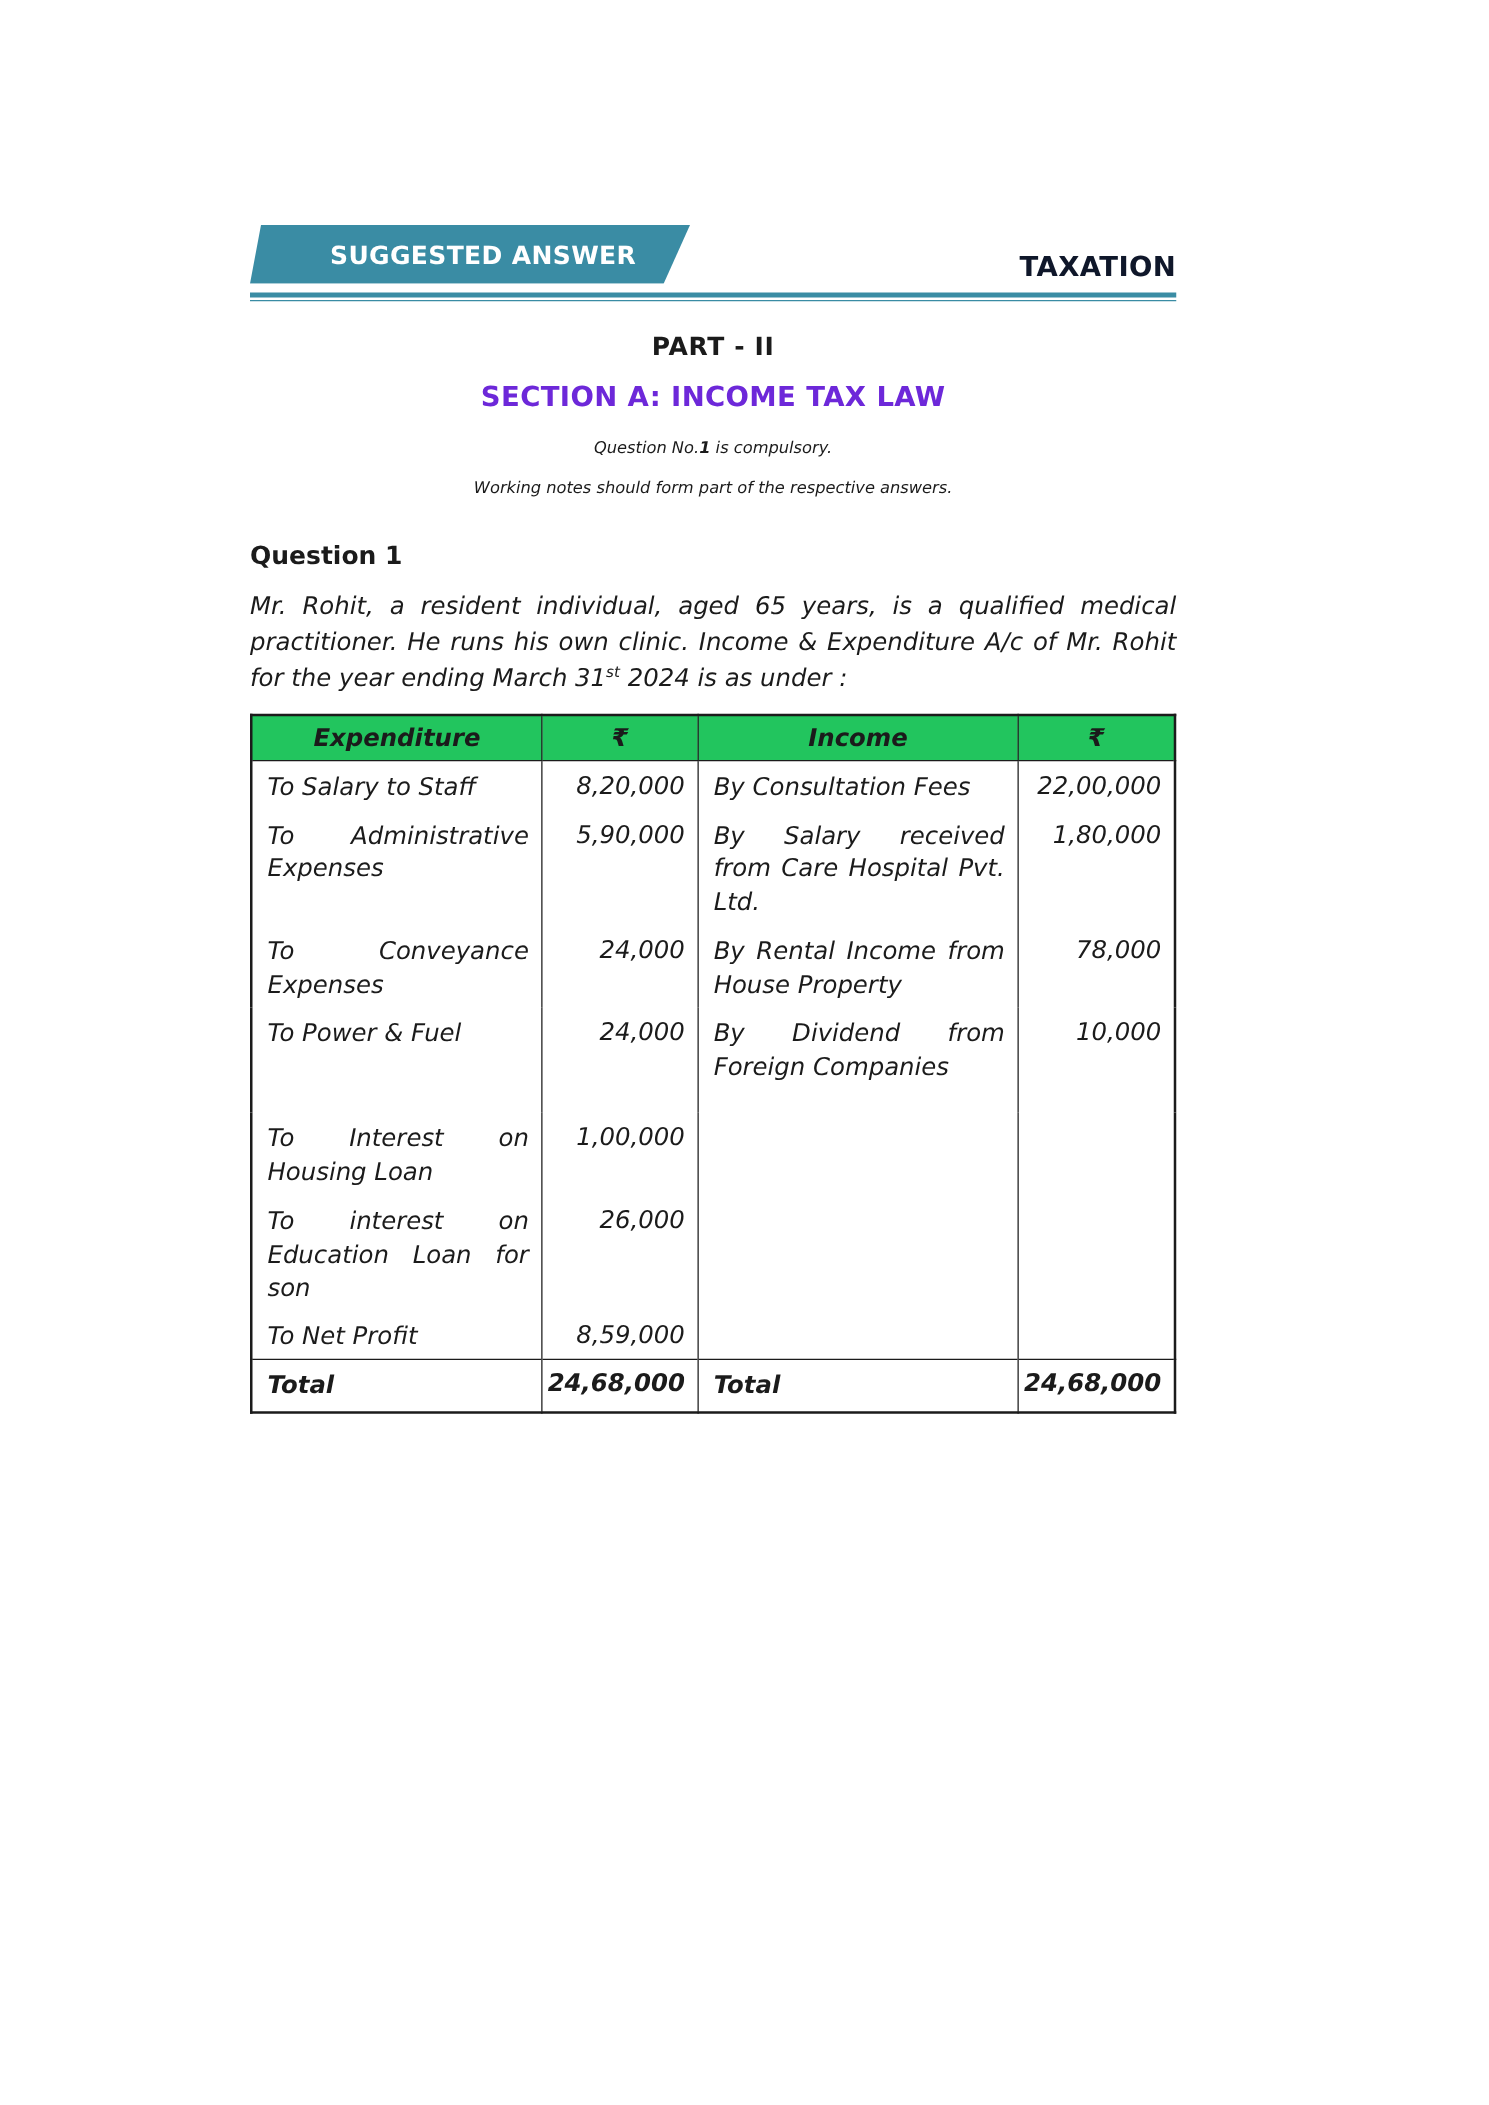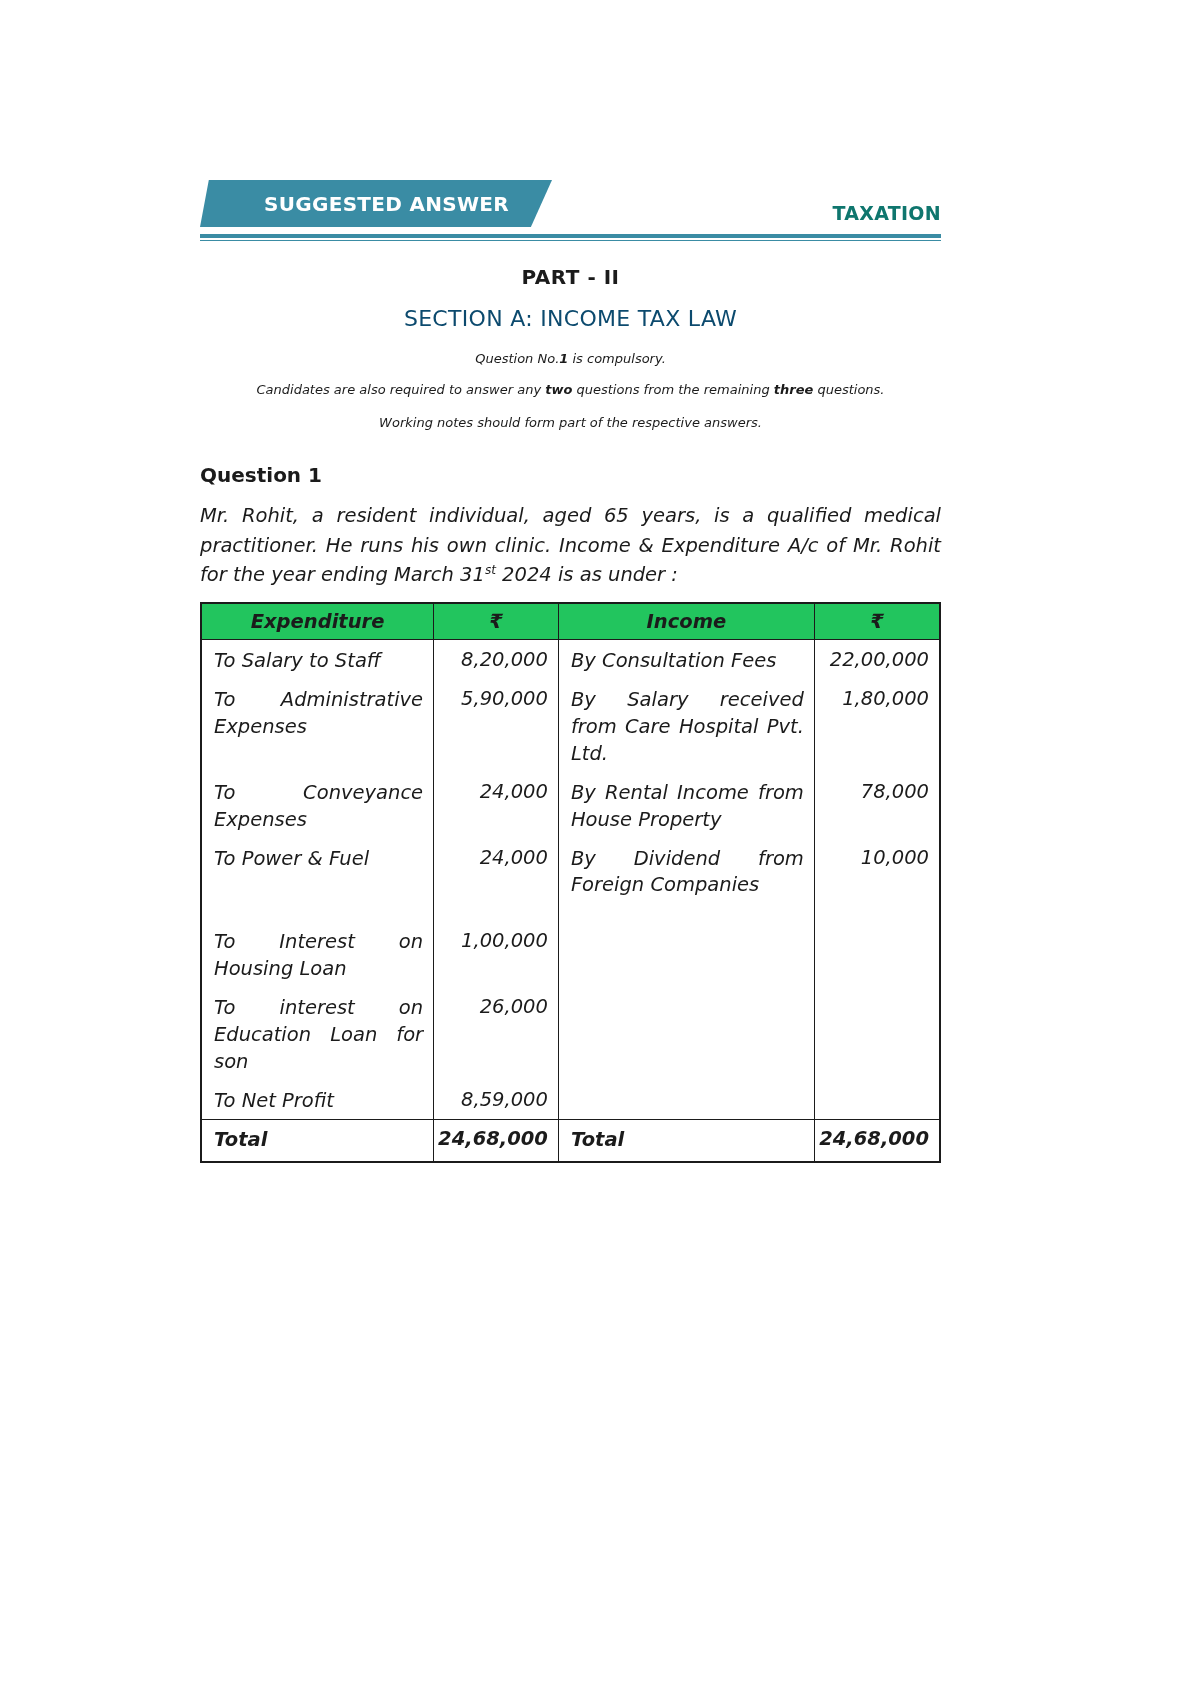--- a/index.html
+++ b/index.html
@@ -35,23 +35,23 @@
     letter-spacing: 0.3px;
     display: flex;
     align-items: center;
     padding-left: 64px;
     box-sizing: border-box;
   }
   .subject {
     position: absolute;
     right: 0;
     top: 22px;
-    color: #0f766e;
-    font-weight: bold;
-    font-size: 19px;
+    color: #0f172a;
+    font-weight: bold;
+    font-size: 22px;
     letter-spacing: 0.3px;
   }
   .header-rule {
     margin-top: 7px;
     height: 2px;
     border-top: 4px solid #3a8ca4;
     border-bottom: 1px solid #3a8ca4;
   }
 
   
@@ -63,23 +63,23 @@
   }
   .part-title {
     text-align: center;
     font-weight: bold;
     font-size: 20px;
     letter-spacing: 0.5px;
   }
   .section-title {
     margin-top: 17px;
     text-align: center;
-    font-weight: normal;
+    font-weight: bold;
     font-size: 22px;
-    color: #0c4a6e;
+    color: #6d28d9;
     letter-spacing: 0.3px;
   }
   .instr {
     font-style: italic;
     text-align: center;
     font-size: 13px;
     line-height: 1.42;
   }
   .instr-1 { margin-top: 19px; }
   .instr-2 { margin-top: 13px; }
@@ -199,23 +199,20 @@
 
   <div class="content">
 
     <div class="part-title">PART - II</div>
     <div class="section-title">SECTION A: INCOME TAX LAW</div>
 
     <div class="instr instr-1">
       <span>Question No.</span><span class="b">1</span><span> is compulsory.</span>
     </div>
 
-    <div class="instr instr-2">
-      <span>Candidates are also required to answer any </span><span class="b">two</span><span> questions from the remaining </span><span class="b">three</span><span> questions.</span>
-    </div>
 
     <div class="instr instr-3">Working notes should form part of the respective answers.</div>
 
     <div class="question-title">Question 1</div>
 
     <div class="question-intro">
       <span>Mr. Rohit, a resident individual, aged 65 years, is a qualified medical practitioner. He runs his own clinic. Income &amp; Expenditure A/c of Mr. Rohit for the year ending March 31</span><sup>st</sup><span> 2024 is as under :</span>
     </div>
 
     <table class="acct">

